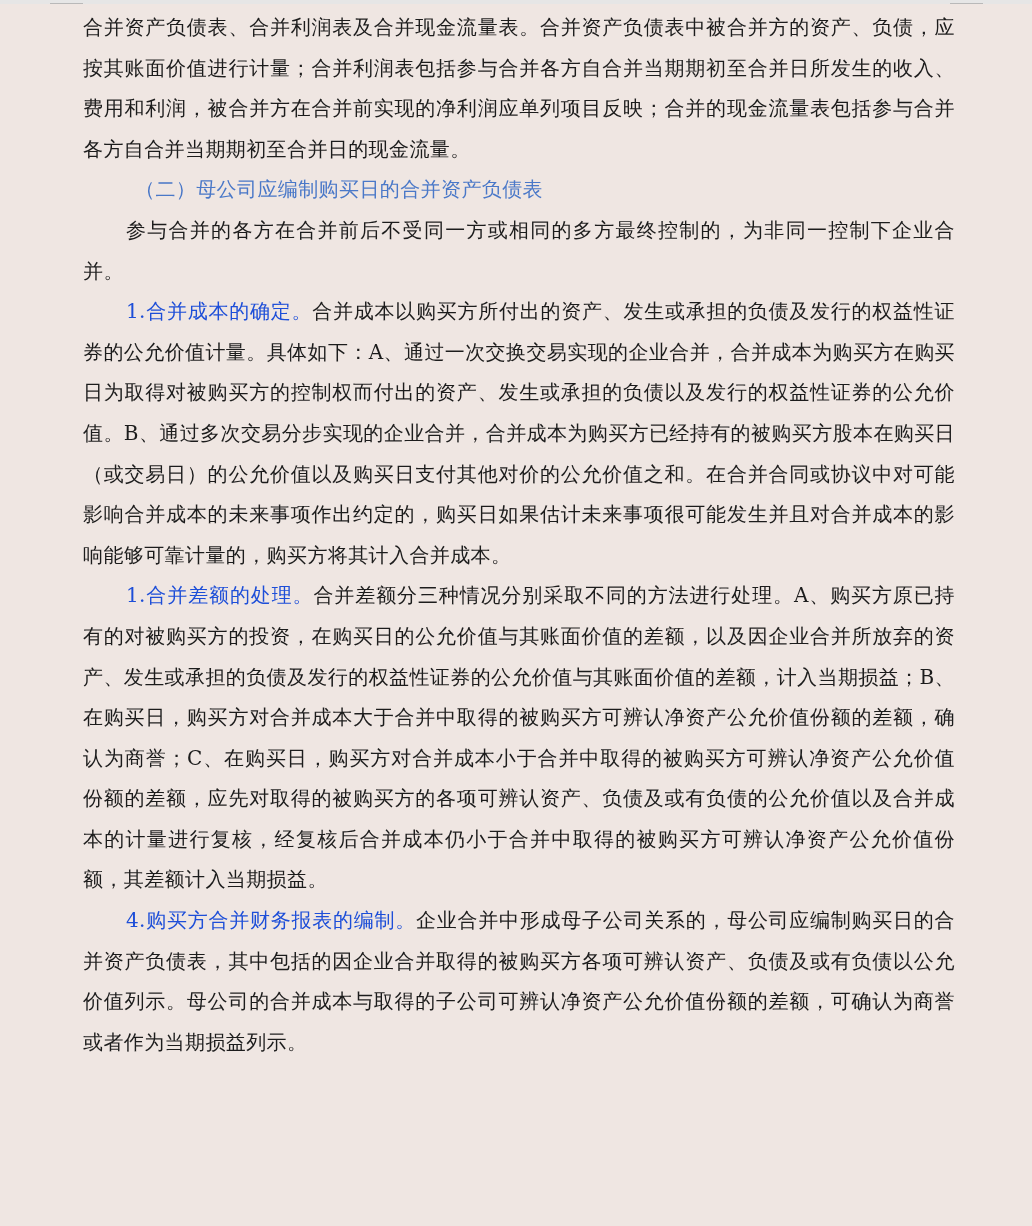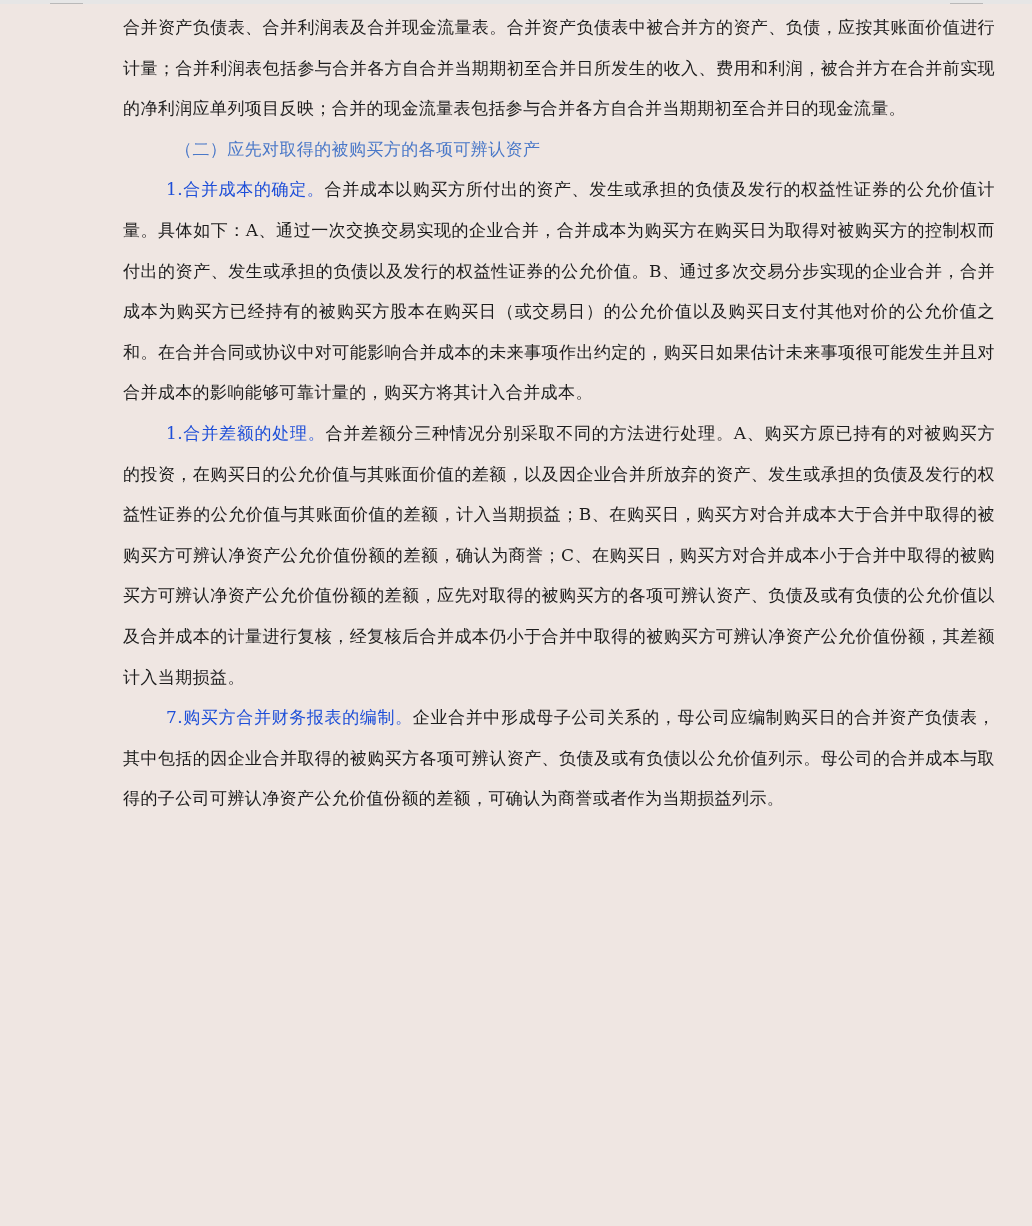--- a/index.html
+++ b/index.html
@@ -13,48 +13,48 @@
     position: absolute; left: 0; top: 0; width: 1032px; height: 4px;
     background: #e6e6e6;
   }
   .corner {
     position: absolute; top: 3px; height: 1px; width: 33px; background: #b9b9b9;
   }
   .corner.left { left: 50px; }
   .corner.right { left: 950px; }
   .doc {
     position: absolute; left: 83px; top: 7px; width: 872px;
-    font-size: 17px; line-height: 40.6px; color: #1c1c1c;
+    font-size: 20px; line-height: 40.6px; color: #1c1c1c;
     letter-spacing: 0.4px;
     text-align: justify;
-    margin-left: 40px;
   }
   .doc p { margin: 0; }
   .indent { text-indent: 43px; }
   .heading { color: #1d4ed8; }
   .section-title { color: #4a78c8; padding-left: 52px; }
 </style>
 </head>
 <body>
 
 <div class="topbar"></div>
 <div class="corner left"></div>
 <div class="corner right"></div>
 
 <div class="doc">
   <p>合并资产负债表、合并利润表及合并现金流量表。合并资产负债表中被合并方的资产、负债，应按其账面价值进行计量；合并利润表包括参与合并各方自合并当期期初至合并日所发生的收入、费用和利润，被合并方在合并前实现的净利润应单列项目反映；合并的现金流量表包括参与合并各方自合并当期期初至合并日的现金流量。</p>
 
-  <p class="section-title">（二）应先对取得的被购买方的各项可辨认资产</p>
+  <p class="section-title">（二）母公司应编制购买日的合并资产负债表</p>
 
+  <p class="indent">参与合并的各方在合并前后不受同一方或相同的多方最终控制的，为非同一控制下企业合并。</p>
 
   <p class="indent">
     <span class="heading">1.合并成本的确定。</span><span>合并成本以购买方所付出的资产、发生或承担的负债及发行的权益性证券的公允价值计量。具体如下：A、通过一次交换交易实现的企业合并，合并成本为购买方在购买日为取得对被购买方的控制权而付出的资产、发生或承担的负债以及发行的权益性证券的公允价值。B、通过多次交易分步实现的企业合并，合并成本为购买方已经持有的被购买方股本在购买日（或交易日）的公允价值以及购买日支付其他对价的公允价值之和。在合并合同或协议中对可能影响合并成本的未来事项作出约定的，购买日如果估计未来事项很可能发生并且对合并成本的影响能够可靠计量的，购买方将其计入合并成本。</span>
   </p>
 
   <p class="indent">
     <span class="heading">1.合并差额的处理。</span><span>合并差额分三种情况分别采取不同的方法进行处理。A、购买方原已持有的对被购买方的投资，在购买日的公允价值与其账面价值的差额，以及因企业合并所放弃的资产、发生或承担的负债及发行的权益性证券的公允价值与其账面价值的差额，计入当期损益；B、在购买日，购买方对合并成本大于合并中取得的被购买方可辨认净资产公允价值份额的差额，确认为商誉；C、在购买日，购买方对合并成本小于合并中取得的被购买方可辨认净资产公允价值份额的差额，应先对取得的被购买方的各项可辨认资产、负债及或有负债的公允价值以及合并成本的计量进行复核，经复核后合并成本仍小于合并中取得的被购买方可辨认净资产公允价值份额，其差额计入当期损益。</span>
   </p>
 
 
   <p class="indent">
-    <span class="heading">7.购买方合并财务报表的编制。</span><span>企业合并中形成母子公司关系的，母公司应编制购买日的合并资产负债表，其中包括的因企业合并取得的被购买方各项可辨认资产、负债及或有负债以公允价值列示。母公司的合并成本与取得的子公司可辨认净资产公允价值份额的差额，可确认为商誉或者作为当期损益列示。</span>
+    <span class="heading">4.购买方合并财务报表的编制。</span><span>企业合并中形成母子公司关系的，母公司应编制购买日的合并资产负债表，其中包括的因企业合并取得的被购买方各项可辨认资产、负债及或有负债以公允价值列示。母公司的合并成本与取得的子公司可辨认净资产公允价值份额的差额，可确认为商誉或者作为当期损益列示。</span>
   </p>
 </div>
 
 </body></html>

